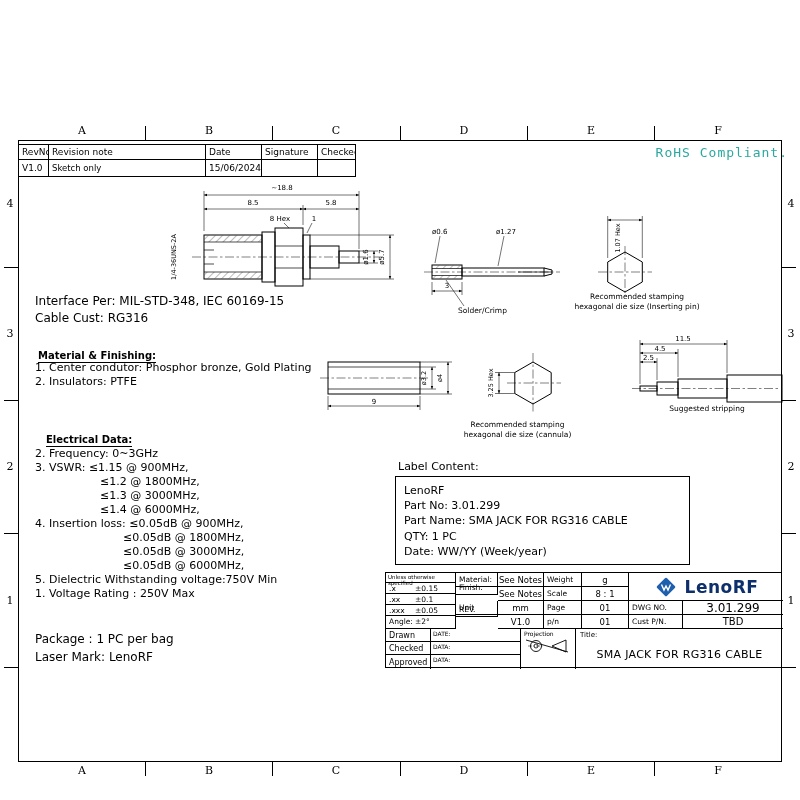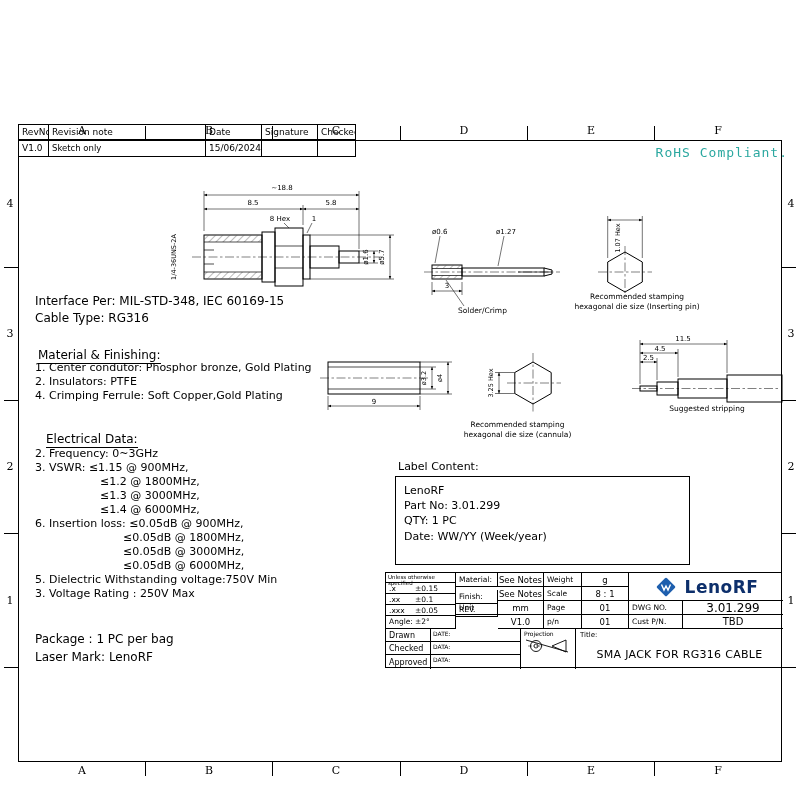--- a/index.html
+++ b/index.html
@@ -4,27 +4,27 @@
 <style>
   * { margin:0; padding:0; box-sizing:border-box; }
   html,body { width:800px; height:800px; background:#fff; }
   body { position:relative; font-family:"DejaVu Sans", sans-serif; color:#000; overflow:hidden; }
   .abs { position:absolute; white-space:nowrap; }
   .frame { position:absolute; left:18px; top:140px; width:764px; height:622px; border:1.5px solid #000; }
   .gl { position:absolute; width:20px; text-align:center; font-family:"DejaVu Serif", serif; font-size:11px; }
   .gn { position:absolute; width:12px; text-align:center; font-family:"DejaVu Serif", serif; font-size:11px; }
   .tickv { position:absolute; width:1px; height:14px; background:#000; }
   .tickh { position:absolute; width:14px; height:1px; background:#000; }
-  table.rev { position:absolute; left:18px; top:124px; border-collapse:collapse; table-layout:fixed; width:337px; font-size:9px; }
+  table.rev { position:absolute; left:18px; top:144px; border-collapse:collapse; table-layout:fixed; width:337px; font-size:9px; }
   table.rev td { border:1px solid #000; padding:0 3px; height:15px; overflow:hidden; }
   table.rev tr.r2 td { height:17px; }
   .rohs { position:absolute; right:12px; top:145px; font-family:"DejaVu Sans Mono", monospace; font-size:13px; letter-spacing:1px; color:#2ba8a0; }
   .lbl { font-weight:normal; }
   .spec12 { font-size:12px; }
-  .sect-title { font-size:12px; font-weight:normal; border-bottom:1px solid #000; padding-bottom:1px; }
+  .sect-title { font-size:10px; font-weight:bold; border-bottom:1px solid #000; padding-bottom:1px; }
   .list { font-size:11px; line-height:14px; }
   .ind1 { margin-left:65px; }
   .ind2 { margin-left:88px; }
   .label-title { font-size:11px; }
   .label-box { position:absolute; left:395px; top:476px; width:295px; height:89px; border:1px solid #000; padding:6px 8px; font-size:11px; line-height:15.2px; }
   .cap { position:absolute; font-size:7.5px; line-height:9.5px; text-align:center; }
   svg.draw { position:absolute; overflow:visible; }
   svg text { font-family:"DejaVu Sans", sans-serif; fill:#000; font-size:7px; }
   .outline { fill:none; stroke:#000; stroke-width:1; }
   .thin { stroke:#000; stroke-width:0.7; }
@@ -219,42 +219,41 @@
     <line class="dim" x1="29.7" y1="14" x2="64.3" y2="14" marker-start="url(#arr)" marker-end="url(#arr)"></line>
     <text transform="rotate(-90 42 32)" x="42" y="32" text-anchor="middle" style="font-size:6.5px">1.07 Hex</text>
   </g>
 </svg>
 <div class="cap" style="left:562px;top:292px;width:150px">
   <div>Recommended stamping</div>
   <div>hexagonal die size (Inserting pin)</div>
 </div>
 
 <div class="abs spec12" style="left:35px;top:294px"><span class="lbl">Interface Per:</span><span> MIL-STD-348, IEC 60169-15</span></div>
-<div class="abs spec12" style="left:35px;top:311px"><span class="lbl">Cable Type:</span><span> RG316</span></div>
+<div class="abs spec12" style="left:35px;top:311px"><span class="lbl">Cable Cust:</span><span> RG316</span></div>
 
 <div class="abs" style="left:38px;top:344px"><span class="sect-title">Material &amp; Finishing:</span></div>
 <div class="abs list" style="left:35px;top:361px">
   <div>1. Center condutor: Phosphor bronze, Gold Plating</div>
   <div>2. Insulators: PTFE</div>
-  <div>4. Crimping Ferrule: Soft Copper,Gold Plating</div>
 </div>
 
 <div class="abs" style="left:46px;top:428px"><span class="sect-title">Electrical Data:</span></div>
 <div class="abs list" style="left:35px;top:447px">
   <div>2. Frequency: 0~3GHz</div>
   <div>3. VSWR: ≤1.15 @ 900MHz,</div>
   <div class="ind1">≤1.2 @ 1800MHz,</div>
   <div class="ind1">≤1.3 @ 3000MHz,</div>
   <div class="ind1">≤1.4 @ 6000MHz,</div>
-  <div>6. Insertion loss: ≤0.05dB @ 900MHz,</div>
+  <div>4. Insertion loss: ≤0.05dB @ 900MHz,</div>
   <div class="ind2">≤0.05dB @ 1800MHz,</div>
   <div class="ind2">≤0.05dB @ 3000MHz,</div>
   <div class="ind2">≤0.05dB @ 6000MHz,</div>
   <div>5. Dielectric Withstanding voltage:750V Min</div>
-  <div>3. Voltage Rating : 250V Max</div>
+  <div>1. Voltage Rating : 250V Max</div>
 </div>
 
 <div class="abs spec12" style="left:35px;top:632px"><span class="lbl">Package :</span><span> 1 PC per bag</span></div>
 <div class="abs spec12" style="left:35px;top:650px"><span class="lbl">Laser Mark:</span><span> LenoRF</span></div>
 
 <svg class="draw" style="left:318px;top:350px" width="145" height="64" viewBox="0 0 145 64">
   <g>
     <line class="cl" x1="2" y1="28" x2="112" y2="28"></line>
     <rect class="outline" x="10" y="12" width="92" height="32"></rect>
     <line class="thin" x1="10" y1="17" x2="102" y2="17"></line>
@@ -314,20 +313,21 @@
     <line class="dim" x1="10" y1="34" x2="27" y2="34" marker-start="url(#arr)" marker-end="url(#arr)"></line>
     <text x="18.5" y="31.5" text-anchor="middle">2.5</text>
   </g>
 </svg>
 <div class="cap" style="left:652px;top:404px;width:110px">Suggested stripping</div>
 
 <div class="abs label-title" style="left:398px;top:460px">Label Content:</div>
 <div class="label-box">
   <div>LenoRF</div>
   <div>Part No: 3.01.299</div>
+  <div>Part Name: SMA JACK FOR RG316 CABLE</div>
   <div>QTY: 1 PC</div>
   <div>Date: WW/YY  (Week/year)</div>
 </div>
 
 <div class="tb">
   <div class="tolbox">
     <div class="tolhead">Unless otherwise specified</div>
     <div class="tolrow">
         <span class="tl">.x</span>
         <span>±0.15</span>
@@ -344,21 +344,21 @@
         <span class="tl">Angle:</span>
         <span>±2°</span>
       </div>
   </div>
 
   <div class="c lab" style="left:70px;top:0;width:42px;height:14px">Material:</div>
   <div class="c val" style="left:112px;top:0;width:46px;height:14px">See Notes</div>
   <div class="c lab" style="left:158px;top:0;width:38px;height:14px">Weight</div>
   <div class="c val" style="left:196px;top:0;width:47px;height:14px">g</div>
 
-  <div class="c lab" style="left:70px;top:17px;width:42px;height:14px">Finish:</div>
+  <div class="c lab" style="left:70px;top:8px;width:42px;height:14px">Finish:</div>
   <div class="c val" style="left:112px;top:14px;width:46px;height:14px">See Notes</div>
   <div class="c lab" style="left:158px;top:14px;width:38px;height:14px">Scale</div>
   <div class="c val" style="left:196px;top:14px;width:47px;height:14px">8 : 1</div>
 
   <div class="c lab" style="left:70px;top:28px;width:42px;height:14px">Unit</div>
   <div class="c val" style="left:112px;top:28px;width:46px;height:14px">mm</div>
   <div class="c lab" style="left:158px;top:28px;width:38px;height:14px">Page</div>
   <div class="c val" style="left:196px;top:28px;width:47px;height:14px">01</div>
 
   <div class="c lab" style="left:70px;top:30px;width:42px;height:14px">REV.</div>

